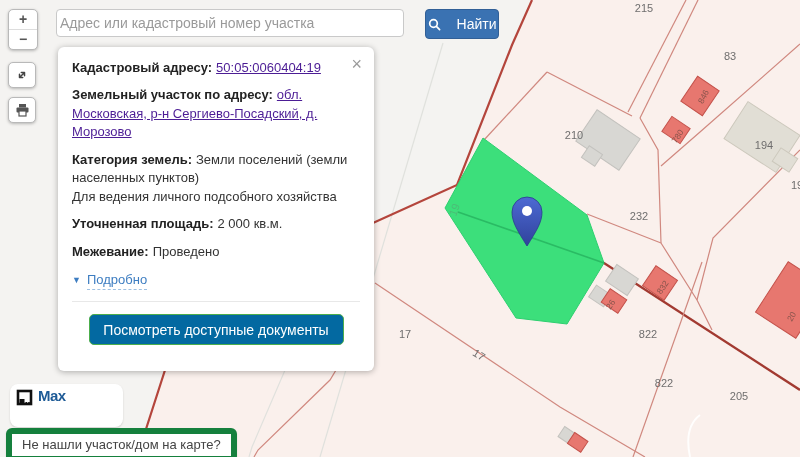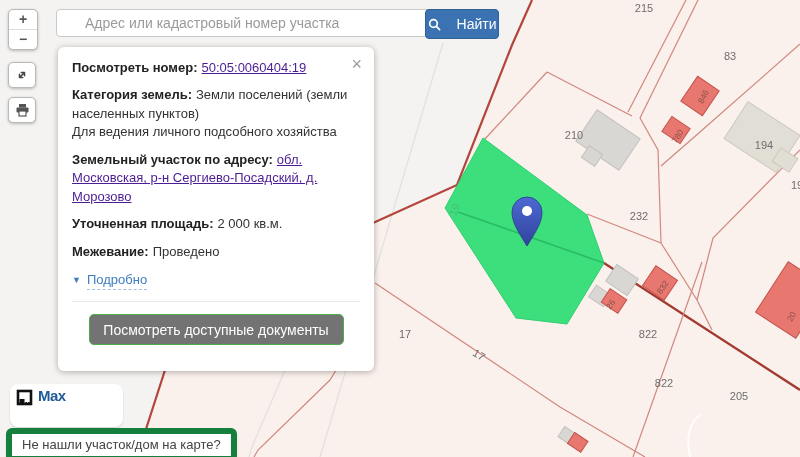--- a/index.html
+++ b/index.html
@@ -15,40 +15,40 @@
   .zoom-ctl{position:absolute;left:8px;top:9px;width:28px;background:#fff;
     border:1px solid #b9b9b9;border-radius:5px;box-shadow:0 1px 3px rgba(0,0,0,.25);z-index:5;}
   .zoom-btn{height:19px;line-height:19px;text-align:center;color:#555;font-size:14px;
     font-weight:bold;cursor:pointer;user-select:none;}
   .zoom-btn + .zoom-btn{border-top:1px solid #ddd;}
   .sq-btn{position:absolute;left:8px;width:26px;height:24px;background:#fff;
     border:1px solid #b9b9b9;border-radius:5px;box-shadow:0 1px 3px rgba(0,0,0,.25);
     display:flex;align-items:center;justify-content:center;cursor:pointer;z-index:5;}
   #fullscreen-btn{top:62px;} #print-btn{top:97px;}
   
-  .search-input{position:absolute;left:56px;top:9px;width:340px;height:26px;padding:0 28px;
+  .search-input{position:absolute;left:56px;top:9px;width:340px;height:26px;padding:0 3px;
     border:1px solid #c9c9c9;border-radius:4px;font:14px "Liberation Sans",sans-serif;
     color:#c2410c;z-index:5;outline:none;}
   .search-input::placeholder{color:#9a9a9a;}
   .find-btn{position:absolute;left:425px;top:9px;width:72px;height:28px;background:#3a72b2;
     border:1px solid #315f96;border-radius:4px;color:#fff;font:14px "Liberation Sans",sans-serif;
     display:flex;align-items:center;justify-content:center;gap:16px;cursor:pointer;z-index:5;}
   
   .card{position:absolute;left:58px;top:47px;width:316px;box-sizing:border-box;
     padding:12px 14px 10px;background:#fff;border-radius:6px;
     box-shadow:0 1px 6px rgba(0,0,0,.3);z-index:4;font-size:13px;color:#333;line-height:1.42;}
   .card .row{margin-bottom:9px;}
   .card b{color:#222;margin-right:4px;}
   .card a{color:#4c1d95;text-decoration:underline;cursor:pointer;}
   .close-x{position:absolute;top:8px;right:12px;color:#9b9b9b;font-size:18px;line-height:18px;cursor:pointer;}
   .details{color:#3d7dc1;cursor:pointer;display:inline-flex;align-items:center;gap:6px;}
   .details .tri{font-size:9px;color:#3d7dc1;}
   .details .dot-underline{border-bottom:1px dashed #9ec0e2;}
   .card hr{border:none;border-top:1px solid #e8e8e8;margin:11px 0 0;}
-  .docs-btn{display:block;margin:12px auto 16px;width:255px;height:31px;background:#737373;
+  .docs-btn{display:block;margin:12px auto 16px;width:255px;height:31px;background:#0369a1;
     border:1px solid #4cae4c;border-radius:5px;color:#fff;
     font:14px "Liberation Sans",sans-serif;cursor:pointer;}
   
   .logo-chip{position:absolute;left:10px;top:384px;width:113px;height:43px;background:#fff;
     border-radius:8px;box-shadow:0 1px 2px rgba(0,0,0,.15);z-index:3;}
   .logo{position:absolute;left:16px;top:385px;display:flex;z-index:4;}
   .logo-icon{margin-top:4px;}
   .logo-text{margin-left:4px;font-weight:bold;font-size:15px;line-height:21px;letter-spacing:-.5px;}
   .logo-max{color:#1d5a96;}
   .logo-realt{color:#b50d4c;}
@@ -173,28 +173,28 @@
   <svg width="13" height="13" viewBox="0 0 13 13">
     <circle cx="5.5" cy="5.5" r="3.8" stroke="#fff" stroke-width="1.7" fill="none"></circle>
     <path d="M8.4,8.4 L11.6,11.6" stroke="#fff" stroke-width="1.7" stroke-linecap="round"></path>
   </svg>
   <span>Найти</span>
 </div>
 
 <div class="card">
   <span class="close-x">×</span>
   <div class="row">
-    <b>Посмотреть номер:</b><a>50:05:0060404:19</a>
+    <b>Кадастровый адресу:</b><a>50:05:0060404:19</a>
+  </div>
+  <div class="row">
+    <b>Земельный участок по адресу:</b><a>обл. Московская, р-н Сергиево-Посадский, д. Морозово</a>
   </div>
   <div class="row">
     <b>Категория земель:</b><span>Земли поселений (земли населенных пунктов)</span><br>
     <span>Для ведения личного подсобного хозяйства</span>
-  </div>
-  <div class="row">
-    <b>Земельный участок по адресу:</b><a>обл. Московская, р-н Сергиево-Посадский, д. Морозово</a>
   </div>
   <div class="row">
     <b>Уточненная площадь:</b><span>2 000 кв.м.</span>
   </div>
   <div class="row">
     <b>Межевание:</b><span>Проведено</span>
   </div>
   <div class="details">
     <span class="tri">▼</span>
     <span class="dot-underline">Подробно</span>

